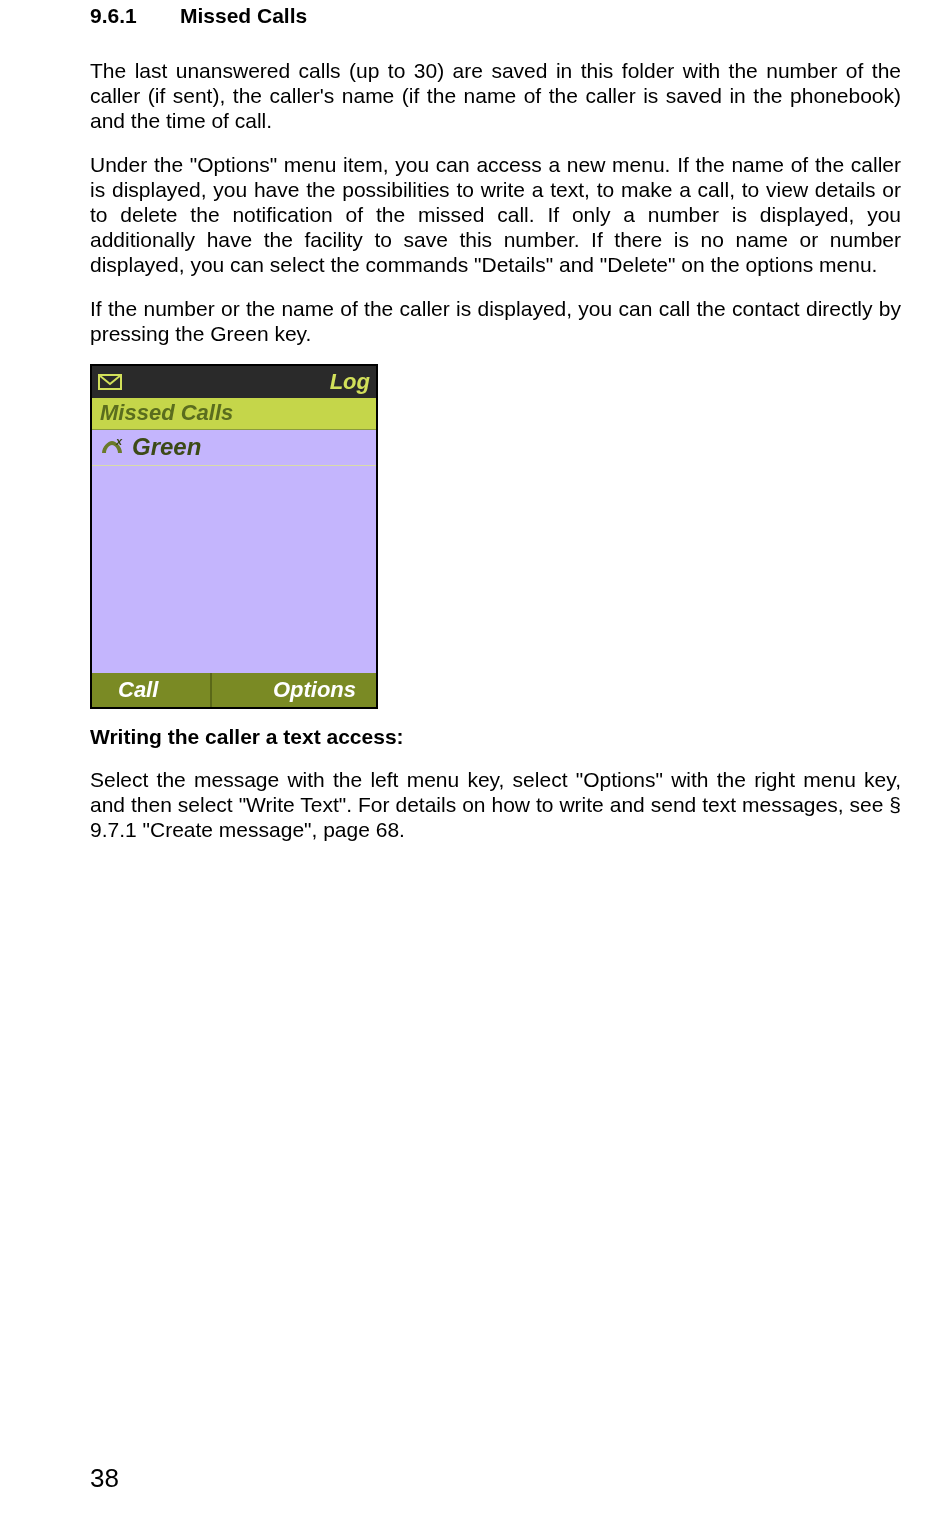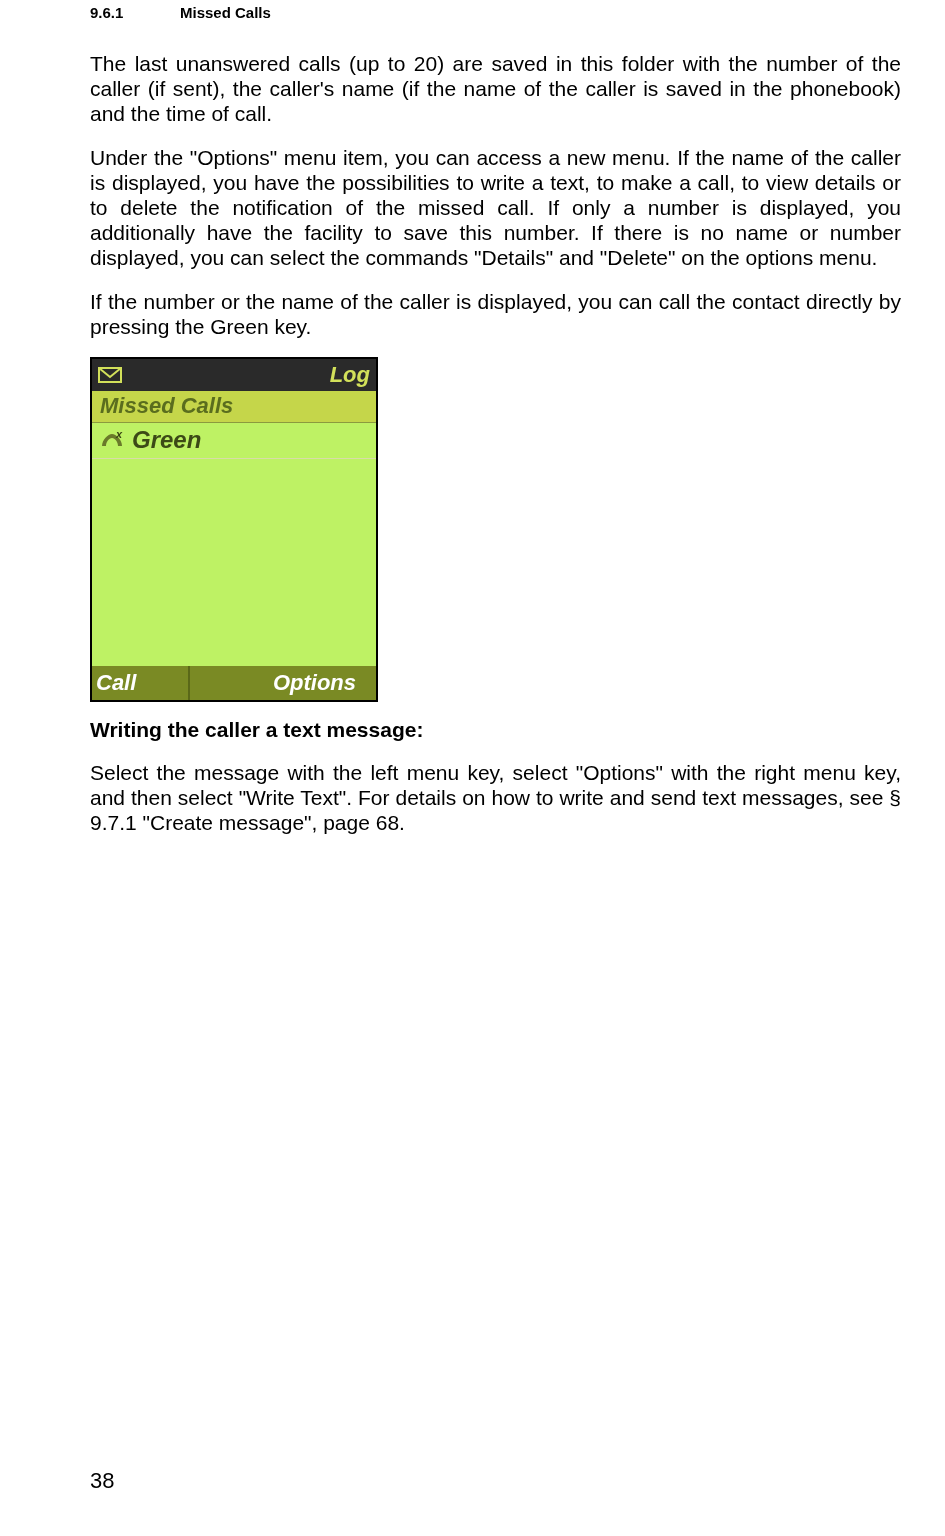--- a/index.html
+++ b/index.html
@@ -7,41 +7,41 @@
     width: 945px;
     height: 1536px;
     background: #fff;
     font-family: Arial, Helvetica, sans-serif;
     color: #000;
     position: relative;
     padding: 0 44px 0 90px;
   }
   .section-heading {
     font-weight: bold;
-    font-size: 15px;
+    font-size: 21px;
     padding-top: 4px;
     padding-bottom: 30px;
   }
   .section-heading .num { display: inline-block; width: 90px; }
   .para {
     font-size: 21px;
     text-align: justify;
     line-height: 1.2;
     margin-bottom: 18px;
   }
   .subhead {
     font-size: 21px;
     font-weight: bold;
     margin: 14px 0 18px 0;
   }
   .phone {
     width: 288px;
     height: 345px;
     border: 2px solid #000;
-    background: #bef264;
+    background: #c4b5fd;
     margin-bottom: 16px;
     display: flex;
     flex-direction: column;
     font-family: Arial, sans-serif;
     font-weight: bold;
   }
   .phone-status {
     height: 32px;
     background: #2a2a2a;
     display: flex;
@@ -87,43 +87,43 @@
   .phone-body { flex: 1; }
   .phone-softkeys {
     height: 34px;
     background: #7a8a24;
     display: flex;
     align-items: center;
     color: #fff;
     font-size: 22px;
     font-style: italic;
   }
-  .phone-softkeys .left { padding-left: 4px; text-align: center; }
+  .phone-softkeys .left { padding-left: 26px; text-align: center; }
   .phone-softkeys .right { margin-left: auto; padding-right: 20px; }
   .phone-softkeys .divider {
     width: 2px;
     align-self: stretch;
     background: #5a6818;
     margin-left: 52px;
   }
   .page-number {
     position: absolute;
     left: 90px;
     bottom: 42px;
-    font-size: 22px;
+    font-size: 26px;
   }
 </style>
 </head>
 <body>
 
 <div class="section-heading">
   <span class="num">9.6.1</span><span>Missed Calls</span>
 </div>
 
-<p class="para">The last unanswered calls (up to 20) are saved in this folder with the number of the caller (if sent), the caller's name (if the name of the caller is saved in the phonebook) and the time of call.</p>
+<p class="para">The last unanswered calls (up to 30) are saved in this folder with the number of the caller (if sent), the caller's name (if the name of the caller is saved in the phonebook) and the time of call.</p>
 <p class="para">Under the "Options" menu item, you can access a new menu. If the name of the caller is displayed, you have the possibilities to write a text, to make a call, to view details or to delete the notification of the missed call. If only a number is displayed, you additionally have the facility to save this number. If there is no name or number displayed, you can select the commands "Details" and "Delete" on the options menu.</p>
 <p class="para">If the number or the name of the caller is displayed, you can call the contact directly by pressing the Green key.</p>
 
 <div class="phone">
   <div class="phone-status">
     <span class="env-icon">
       <svg viewBox="0 0 24 20" width="24" height="20">
         <rect x="1" y="3" width="22" height="14" fill="none" stroke="#d2e05a" stroke-width="2"></rect>
         <path d="M1 3 L12 12 L23 3" fill="none" stroke="#d2e05a" stroke-width="2"></path>
       </svg>
@@ -141,17 +141,17 @@
     <span>Green</span>
   </div>
   <div class="phone-body"></div>
   <div class="phone-softkeys">
     <span class="left">Call</span>
     <span class="divider"></span>
     <span class="right">Options</span>
   </div>
 </div>
 
-<div class="subhead">Writing the caller a text  message:</div>
+<div class="subhead">Writing the caller a text  access:</div>
 
 <p class="para">Select the message with the left menu key, select "Options" with the right menu key, and then select "Write Text". For details on how to write and send text messages, see § 9.7.1 "Create message", page 68.</p>
 
 <div class="page-number">38</div>
 
 </body></html>

